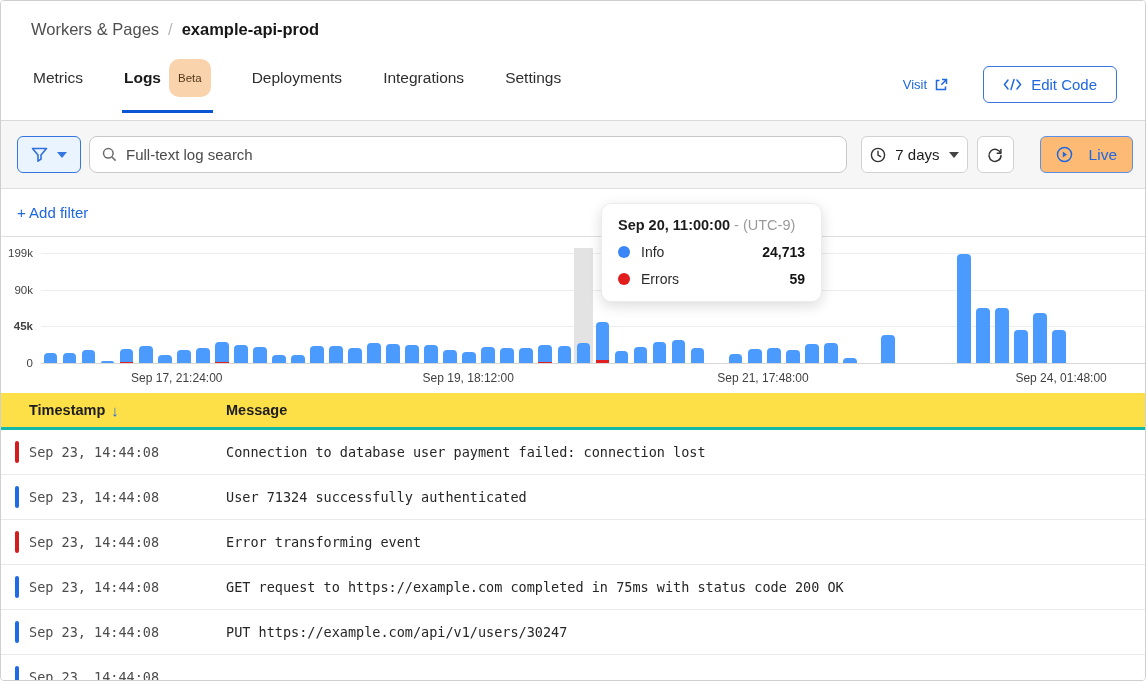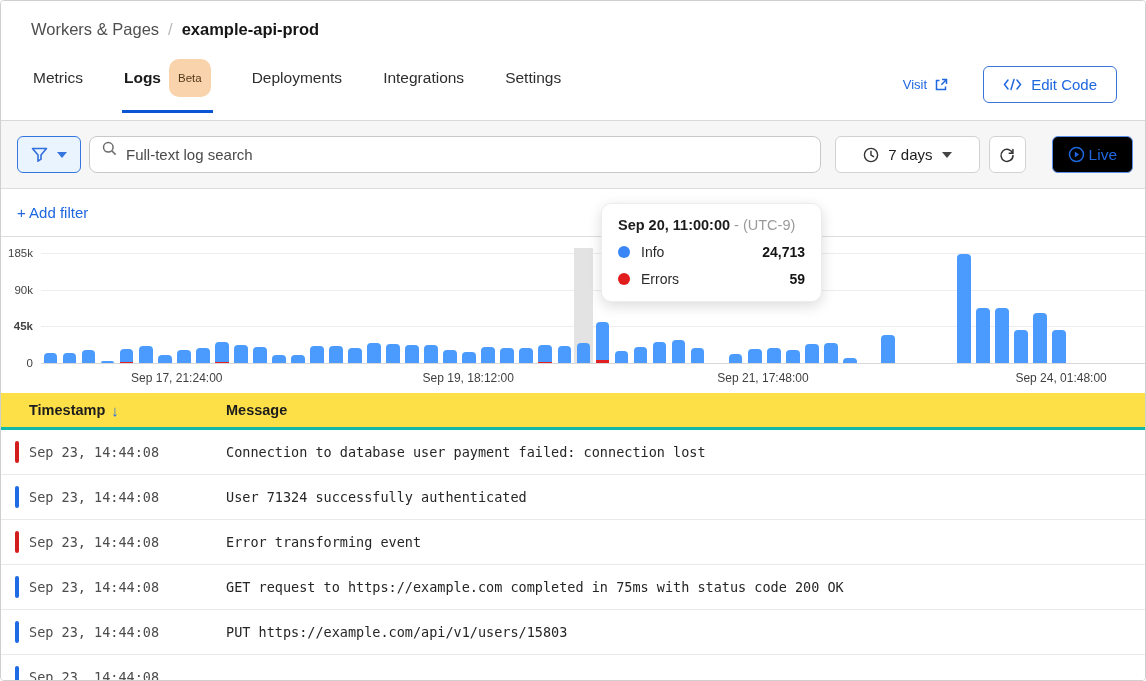--- a/index.html
+++ b/index.html
@@ -21,26 +21,26 @@
   .tab { display:flex; align-items:center; gap:8px; font-size:15.5px; color:#2e2e2e; padding: 10px 2px 13px 2px; border-bottom:3px solid transparent; cursor:pointer; }
   .tab.active { font-weight:600; color:#191919; border-bottom-color:#0b55d4; }
   .badge { background:#f9d3ab; color:#53391c; font-size:11.5px; font-weight:normal; padding:13px 9px; border-radius:10px; }
   .hdr-actions { display:flex; align-items:center; gap:34px; padding-bottom:10px; }
   .visit { color:#1f68e0; font-size:13px; display:flex; align-items:center; gap:7px; cursor:pointer; }
   .btn-editcode { display:flex; align-items:center; gap:9px; color:#1f68e0; background:#fff; border:1px solid #3b74db; border-radius:6px; font-size:15px; padding:9px 19px; cursor:pointer; }
 
   
   .filter-strip { height:68px; background:#f6f6f7; border-bottom:1px solid #dedede; display:flex; align-items:center; padding: 0 12px 0 16px; }
   .btn-filter { display:flex; align-items:center; gap:9px; background:#eaf4fe; border:1px solid #3575e0; border-radius:6px; height:37px; padding:0 13px; cursor:pointer; }
-  .searchbox { flex:1; display:flex; gap:9px; background:#fff; border:1px solid #c8c8c8; border-radius:8px; height:37px; margin-left:8px; padding:4px 12px; }
+  .searchbox { flex:1; display:flex; align-items:center; gap:9px; background:#fff; border:1px solid #c8c8c8; border-radius:8px; height:37px; margin-left:8px; padding:4px 12px; }
   .searchbox input { border:none; outline:none; flex:1; font-size:15px; color:#333; background:transparent; font-family:inherit; }
   .searchbox input::placeholder { color:#4a4a4a; opacity:1; }
-  .btn-range { display:flex; align-items:center; gap:9px; background:#fff; border:1px solid #d2d2d2; border-radius:6px; height:37px; padding:0 27px; margin-left:14px; font-size:15px; color:#1d1d1d; cursor:pointer; }
+  .btn-range { display:flex; align-items:center; gap:9px; background:#fff; border:1px solid #d2d2d2; border-radius:6px; height:37px; padding:0 8px; margin-left:14px; font-size:15px; color:#1d1d1d; cursor:pointer; }
   .btn-refresh { display:flex; align-items:center; justify-content:center; background:#fff; border:1px solid #d2d2d2; border-radius:6px; height:37px; width:37px; margin-left:9px; cursor:pointer; }
-  .btn-live { display:flex; align-items:center; gap:4px; background:#000000; border:1px solid #5b8fe8; border-radius:6px; height:37px; padding:0 15px; margin-left:26px; color:#1f68e0; font-size:15.5px; cursor:pointer; }
+  .btn-live { display:flex; align-items:center; gap:16px; background:#fdba74; border:1px solid #5b8fe8; border-radius:6px; height:37px; padding:0 15px; margin-left:26px; color:#1f68e0; font-size:15.5px; cursor:pointer; }
   .caret { width:0; height:0; border-left:5px solid transparent; border-right:5px solid transparent; border-top:6px solid #3575e0; }
   .caret.dark { border-top-color:#444; }
 
   
   .addfilter-row { height:48px; border-bottom:1px solid #dedede; display:flex; align-items:center; padding-left:16px; background:#fff; }
   .addfilter { color:#1f68e0; font-size:15px; cursor:pointer; }
 
   
   .chart-section { height:156px; position:relative; background:#fff; }
   .plot { position:absolute; left:40px; right:0; top:16px; height:110px; }
@@ -175,21 +175,21 @@
     </button>
   </div>
 
   <div class="addfilter-row">
     <span class="addfilter">+ Add filter</span>
   </div>
 
   <div class="chart-section">
     <div class="plot" id="plot">
         <div class="gridline" style="top: 0px;"></div>
-        <div class="ytick" style="top: 0px;">185k</div>
+        <div class="ytick" style="top: 0px;">199k</div>
         <div class="gridline" style="top: 36.6667px;"></div>
         <div class="ytick" style="top: 36.6667px;">90k</div>
         <div class="gridline" style="top: 73.3333px;"></div>
         <div class="ytick" style="top: 73.3333px; font-weight: bold;">45k</div>
         <div class="gridline base" style="top: 110px;"></div>
         <div class="ytick" style="top: 110px;">0</div>
         <div class="slots">
           <div class="slot">
             <div class="barstack">
               <div class="bar-info" style="height: 10px;"></div>
@@ -494,20 +494,20 @@
       <div class="log-row">
         <div class="log-ts"><span class="log-ind" style="background: rgb(210, 29, 29);"></span><span>Sep 23, 14:44:08</span></div>
         <div class="log-msg">Error transforming event</div>
       </div>
       <div class="log-row">
         <div class="log-ts"><span class="log-ind" style="background: rgb(30, 107, 230);"></span><span>Sep 23, 14:44:08</span></div>
         <div class="log-msg">GET request to https://example.com completed in 75ms with status_code 200 OK</div>
       </div>
       <div class="log-row">
         <div class="log-ts"><span class="log-ind" style="background: rgb(30, 107, 230);"></span><span>Sep 23, 14:44:08</span></div>
-        <div class="log-msg">PUT https://example.com/api/v1/users/15803</div>
+        <div class="log-msg">PUT https://example.com/api/v1/users/30247</div>
       </div>
       <div class="log-row">
         <div class="log-ts"><span class="log-ind" style="background: rgb(30, 107, 230);"></span><span>Sep 23, 14:44:08</span></div>
       </div>
     </div>
 
 </div>
 
 </body></html>

